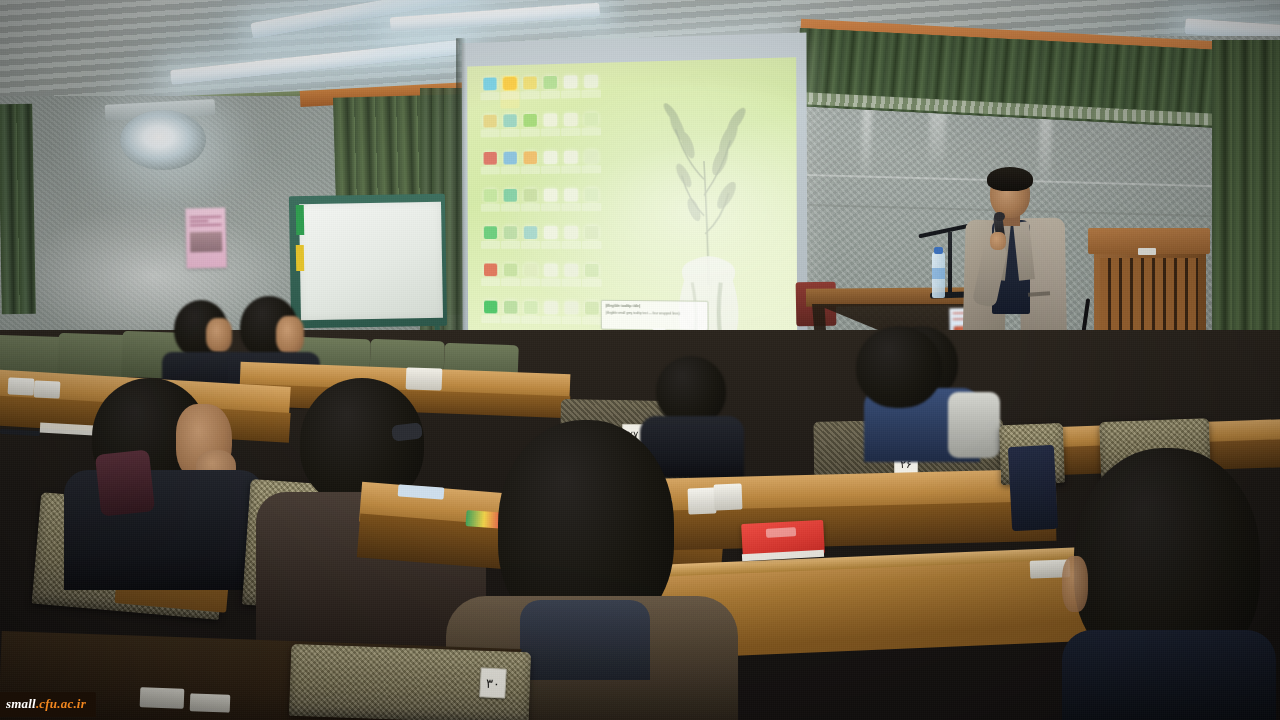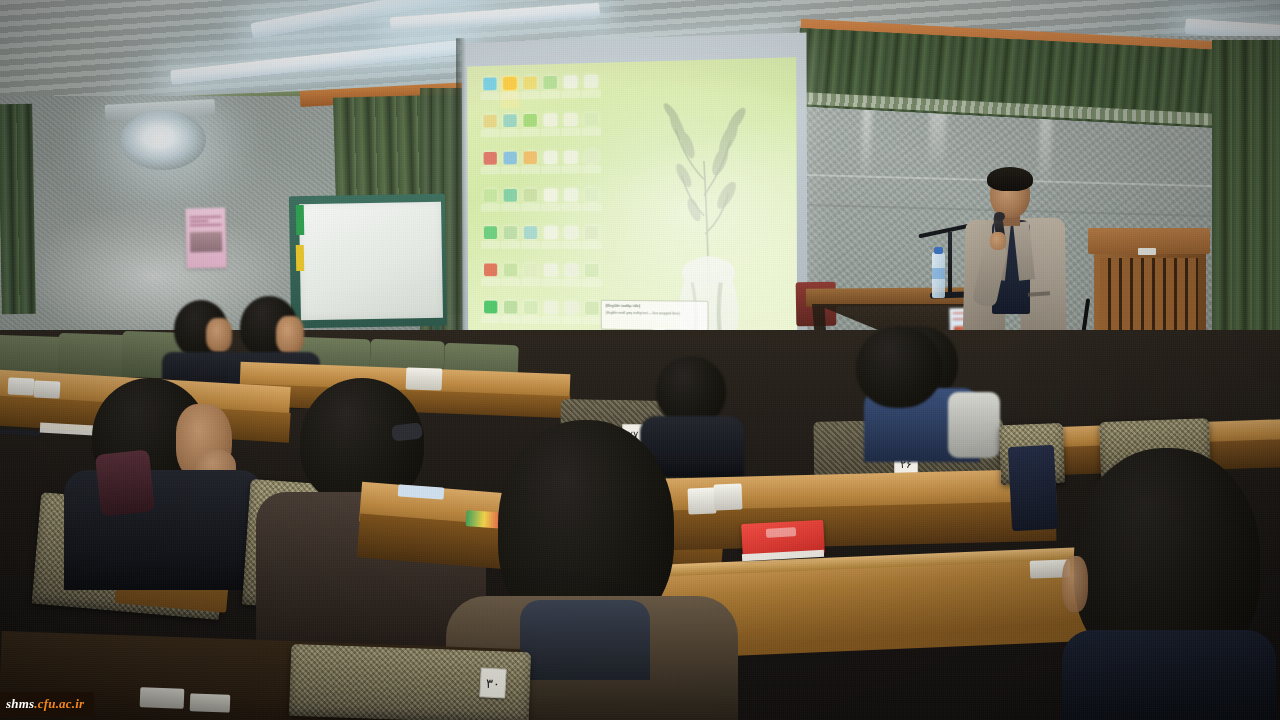--- a/index.html
+++ b/index.html
@@ -925,16 +925,16 @@
   <div class="layer" id="desk-bottom"></div>
   <div class="layer seat-back" style="left:290px; top:648px; width:240px; height:72px; transform:rotate(2deg);"></div>
   <div class="layer placard" style="left:480px; top:668px; width:26px; height:30px; font-size:13px; transform:rotate(3deg);">۳۰</div>
   <div class="layer" style="left:140px; top:688px; width:44px; height:20px; background:linear-gradient(180deg,#e9e7de,#b8b6ad); transform:rotate(2deg); border-radius:2px;"></div>
   <div class="layer" style="left:190px; top:694px; width:40px; height:18px; background:linear-gradient(180deg,#e4e2d9,#b2b0a7); transform:rotate(2deg); border-radius:2px;"></div>
 
   <div class="layer" id="vignette"></div>
   <div class="layer" id="grain"></div>
 
   <div class="layer" id="watermark">
-    <span id="wm-a">shms</span><span id="wm-b">.cfu.ac.ir</span>
+    <span id="wm-a">small</span><span id="wm-b">.cfu.ac.ir</span>
   </div>
 
 </div>
 
 </body></html>

